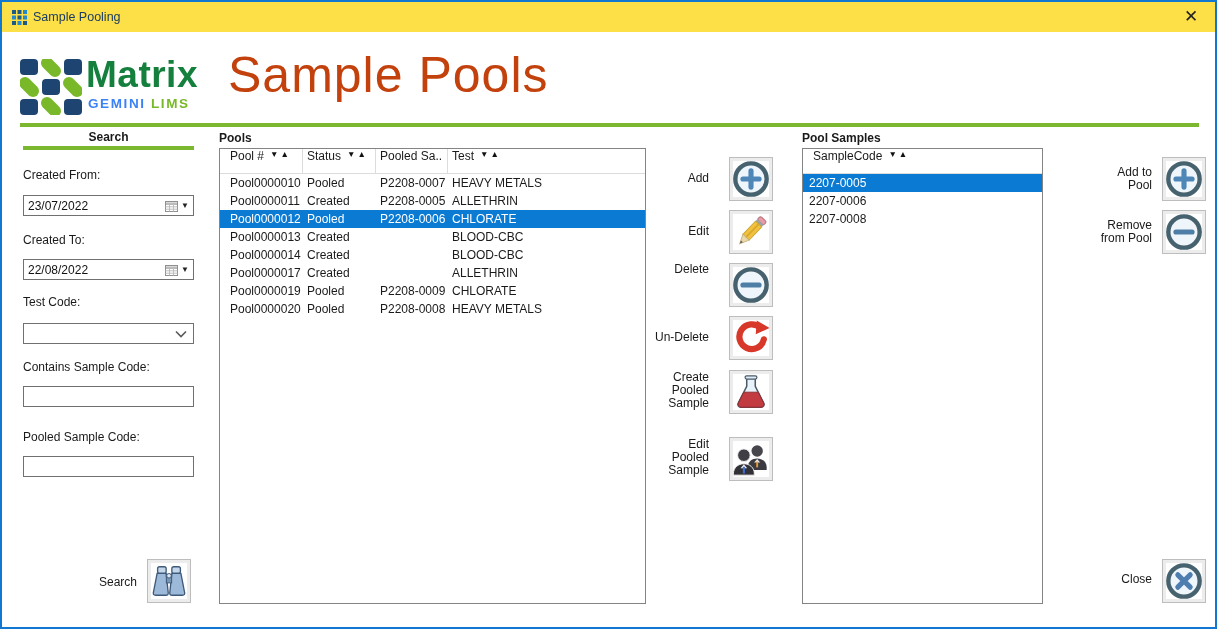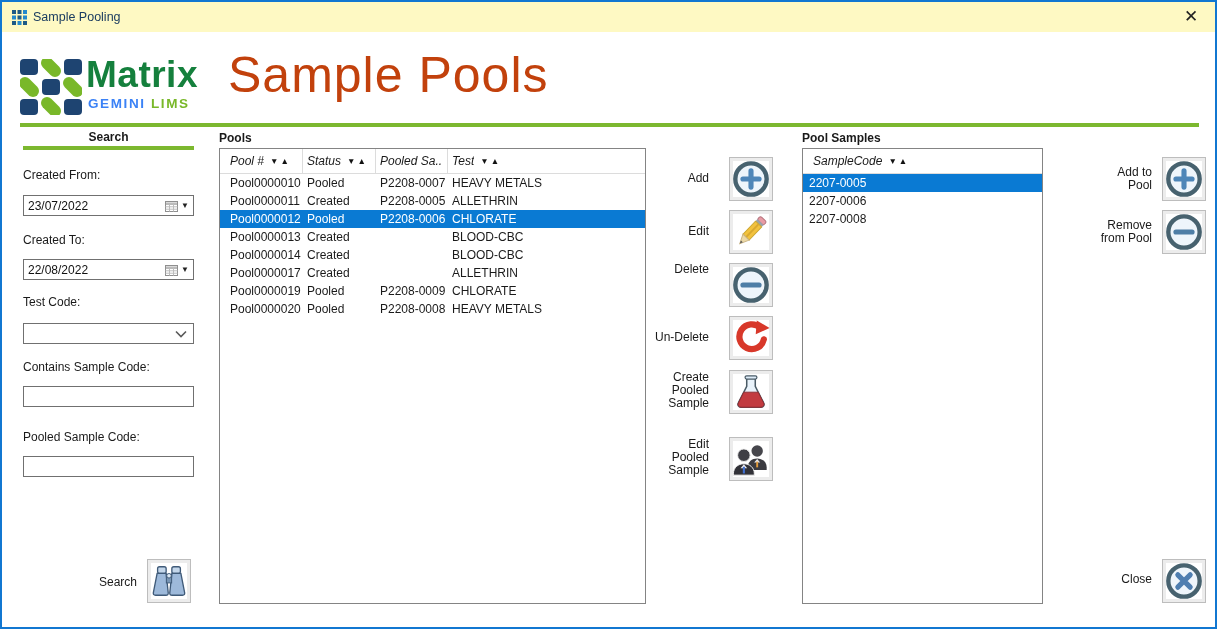--- a/index.html
+++ b/index.html
@@ -1,21 +1,21 @@
 <!DOCTYPE html>
 <html><head>
 <meta charset="utf-8">
 <style>
   * { margin:0; padding:0; box-sizing:border-box; }
   body { background:#cfcfcf; font-family:"Liberation Sans", sans-serif; }
   .window{ position:relative; width:1217px; height:629px; background:#fff;
            border:2px solid #1177d1; overflow:hidden; font-size:12px; color:#1a1a1a; }
 
   
-  .titlebar{ position:absolute; left:0; top:0; right:0; height:30px; background:#fef9c3;padding-left:40px; }
+  .titlebar{ position:absolute; left:0; top:0; right:0; height:30px; background:#fde047;padding-left:40px; }
   .title-icon{ position:absolute; left:10px; top:8px; }
   .title-text{ position:absolute; left:31px; top:8px; font-size:12.5px; color:#1b3c60; }
   .title-close{ position:absolute; right:13px; top:4px; font-size:17px; color:#222;
                 width:22px; height:22px; text-align:center; line-height:22px; cursor:default; }
 
   
   .logo-icon{ position:absolute; left:18px; top:57px; }
   .logo-word{ position:absolute; left:84px; top:52px; font-size:37px; font-weight:bold;
               color:#15803d; letter-spacing:0.5px; }
   .logo-sub{ position:absolute; left:86px; top:94px; font-size:13.5px; font-weight:bold; letter-spacing:1.6px; }
@@ -40,21 +40,21 @@
 
   
   .icon-btn{ position:absolute; width:44px; height:44px; background:#fff; border:1px solid #bdbdbd;
              box-shadow: inset 0 0 0 3px #ececec; display:flex; align-items:center; justify-content:center;
              cursor:default; }
 
   
   .group-title{ position:absolute; font-weight:bold; }
   .listbox{ position:absolute; border:1px solid #848484; background:#fff; overflow:hidden; }
   .lb-header{ display:flex; height:25px; align-items:center; border-bottom:1px solid #dcdcdc; }
-  .lb-header .hc{ height:100%; display:flex; align-items:center; border-right:1px solid #dcdcdc;font-style:italic; }
+  .lb-header .hc{ height:100%; display:flex; align-items:flex-start; border-right:1px solid #dcdcdc; }
   .lb-header .hc:last-child{ border-right:0; }
   .sort{ font-size:8.5px; margin-left:6px; letter-spacing:2px; color:#111; }
   .lb-row{ display:flex; height:18px; align-items:center; }
   .lb-row.selected{ background:#0a7ad3; color:#fff; }
   .c1{ width:83px; padding-left:10px; } .c2{ width:73px; padding-left:4px; }
   .c3{ width:72px; padding-left:4px; }  .c4{ flex:1; padding-left:4px; }
   .hc.c1{ padding-left:10px; }
   .sc{ flex:1; padding-left:6px; } .hc.sc{ padding-left:10px; }
   .cell{ white-space:nowrap; overflow:hidden; }
 

